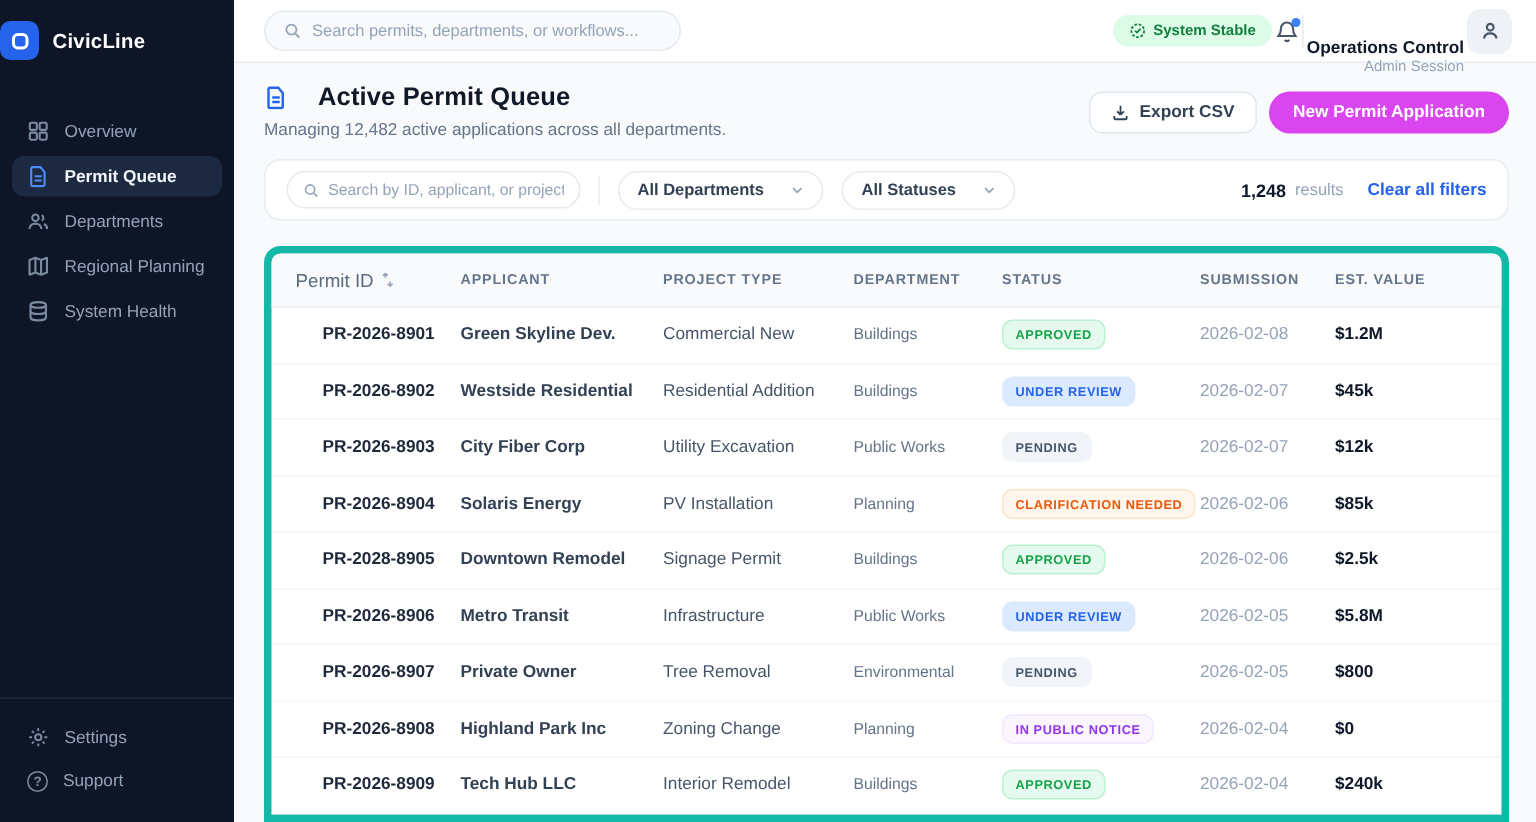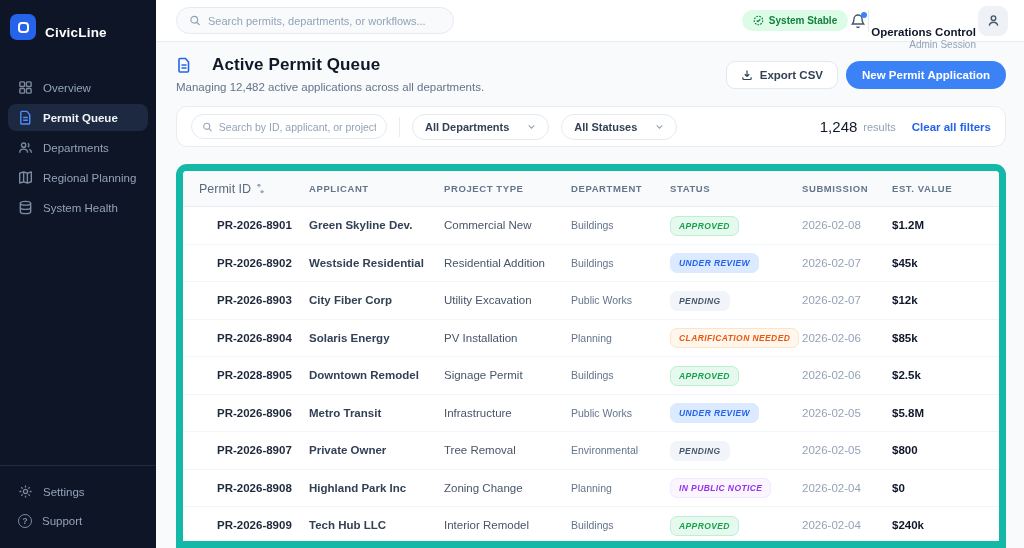--- a/index.html
+++ b/index.html
@@ -8,21 +8,21 @@
     font-family:"Liberation Sans","DejaVu Sans",sans-serif;
     display:flex; background:#f8fafc; color:#0f172a;
   }
   svg { display:block; }
 
   
   .sidebar {
     width:156px; min-width:156px; background:#0d1526; color:#cbd5e1;
     display:flex; flex-direction:column; height:548px;
   }
-  .brand { display:flex; align-items:flex-end; gap:9px; padding:14px 14px 10px 10px; }
+  .brand { display:flex; align-items:center; gap:9px; padding:14px 14px 10px 0; }
   .brand-logo {
     width:26px; height:26px; border-radius:7px; background:#2563eb;
     display:flex; align-items:center; justify-content:center; flex:none;
   }
   .brand-logo .ring { width:11px; height:11px; border:2.5px solid #fff; border-radius:4px; }
   .brand-name { color:#fff; font-weight:bold; font-size:13.5px; letter-spacing:.2px; }
   .nav { margin-top:24px; display:flex; flex-direction:column; gap:3px; padding:0 8px; }
   .nav-item {
     display:flex; align-items:center; gap:10px; padding:6px 10px; border-radius:8px;
     font-size:11.5px; color:#94a3b8; cursor:pointer; white-space:nowrap;
@@ -73,21 +73,21 @@
   .doc-ic { color:#2563eb; }
   .page-title { font-size:17px; font-weight:bold; color:#111827; letter-spacing:.1px; }
   .page-sub { font-size:11.5px; color:#64748b; margin-top:6px; }
   .head-actions { margin-left:auto; display:flex; gap:8px; margin-top:6px;justify-content:flex-end; }
   .btn-secondary {
     display:flex; align-items:center; gap:7px; background:#fff; border:1px solid #e2e8f0;
     color:#334155; font-size:11.5px; font-weight:bold; padding:7px 14px; border-radius:9px; cursor:pointer;
     font-family:"Liberation Sans","DejaVu Sans",sans-serif;
   }
   .btn-primary {
-    background:#3b82f6; color:#fff; border:0; font-size:11.5px; font-weight:bold;
+    background:#d946ef; color:#fff; border:0; font-size:11.5px; font-weight:bold;
     padding:8px 16px; border-radius:15px; cursor:pointer;
     font-family:"Liberation Sans","DejaVu Sans",sans-serif;
   }
 
   
   .filterbar {
     margin-top:13px; background:#fff; border:1px solid #e8edf3; border-radius:11px;
     height:41px; display:flex; align-items:center; padding:0 14px; gap:12px; flex:none;
   }
   .fsearch {
@@ -97,44 +97,44 @@
   .fsearch input { border:0; outline:0; font-size:10.5px; color:#334155; width:100%; background:transparent;
     font-family:"Liberation Sans","DejaVu Sans",sans-serif; }
   .fsearch input::placeholder { color:#94a3b8; }
   .fsep { width:1px; height:20px; background:#e8edf3; }
   .fselect {
     display:flex; align-items:center; gap:18px; border:1px solid #e5eaf0; border-radius:13px;
     background:#fff; font-size:11px; font-weight:bold; color:#334155; padding:6px 12px; cursor:pointer;
   }
   .fselect .chev { color:#94a3b8; }
   .filter-right { margin-left:auto; display:flex; align-items:center; gap:6px; }
-  .res-count { font-size:15px; font-weight:normal; color:#0f172a; }
+  .res-count { font-size:12px; font-weight:bold; color:#0f172a; }
   .res-label { font-size:11px; color:#94a3b8; margin-right:10px; }
   .clear-link { font-size:11.5px; font-weight:bold; color:#2563eb; cursor:pointer; }
 
   
   .table-card {
-    margin-top:17px; background:#fff; border:7px solid #14b8a6; border-radius:11px 11px 0 0;
+    margin-top:17px; background:#fff; border:5px solid #14b8a6; border-radius:11px 11px 0 0;
     flex:1; min-height:0; overflow:hidden; display:flex; flex-direction:column;
   }
   .tgrid { display:grid; grid-template-columns:110px 135px 127px 99px 132px 90px 1fr; align-items:center; padding:0 16px; }
   .thead { background:#f8fafc; height:36px; border-bottom:1px solid #e8edf3; flex:none; }
   .th { font-size:9.5px; font-weight:bold; color:#64748b; letter-spacing:.6px; text-transform:uppercase; }
   .th-id { font-size:12.5px; font-weight:normal; color:#5b6b7f; text-transform:none; letter-spacing:0;
     display:flex; align-items:center; gap:5px; cursor:pointer; }
   .trow { height:37.5px; border-bottom:1px solid #f1f5f9; cursor:pointer; }
   .c-id { font-size:11.5px; font-weight:bold; color:#1e293b;padding-left:18px; }
   .c-app { font-size:11.5px; color:#334155; font-weight:bold; font-weight:600; }
   .c-type { font-size:11.5px; color:#475569; }
   .c-dept { font-size:10.5px; color:#64748b; }
   .c-date { font-size:11.5px; color:#94a3b8; }
   .c-val { font-size:11.5px; font-weight:bold; color:#0f172a; }
   .badge {
     display:inline-block; font-size:8.5px; font-weight:bold; letter-spacing:.4px;
-    padding:4px 8px; border-radius:7px; text-transform:uppercase; border:1px solid transparent; white-space:nowrap;font-style:italic;
+    padding:4px 8px; border-radius:7px; text-transform:uppercase; border:1px solid transparent; white-space:nowrap;
   }
 </style>
 </head>
 <body>
 
 <aside class="sidebar">
   <div class="brand">
     <div class="brand-logo">
         <div class="ring"></div>
       </div>

